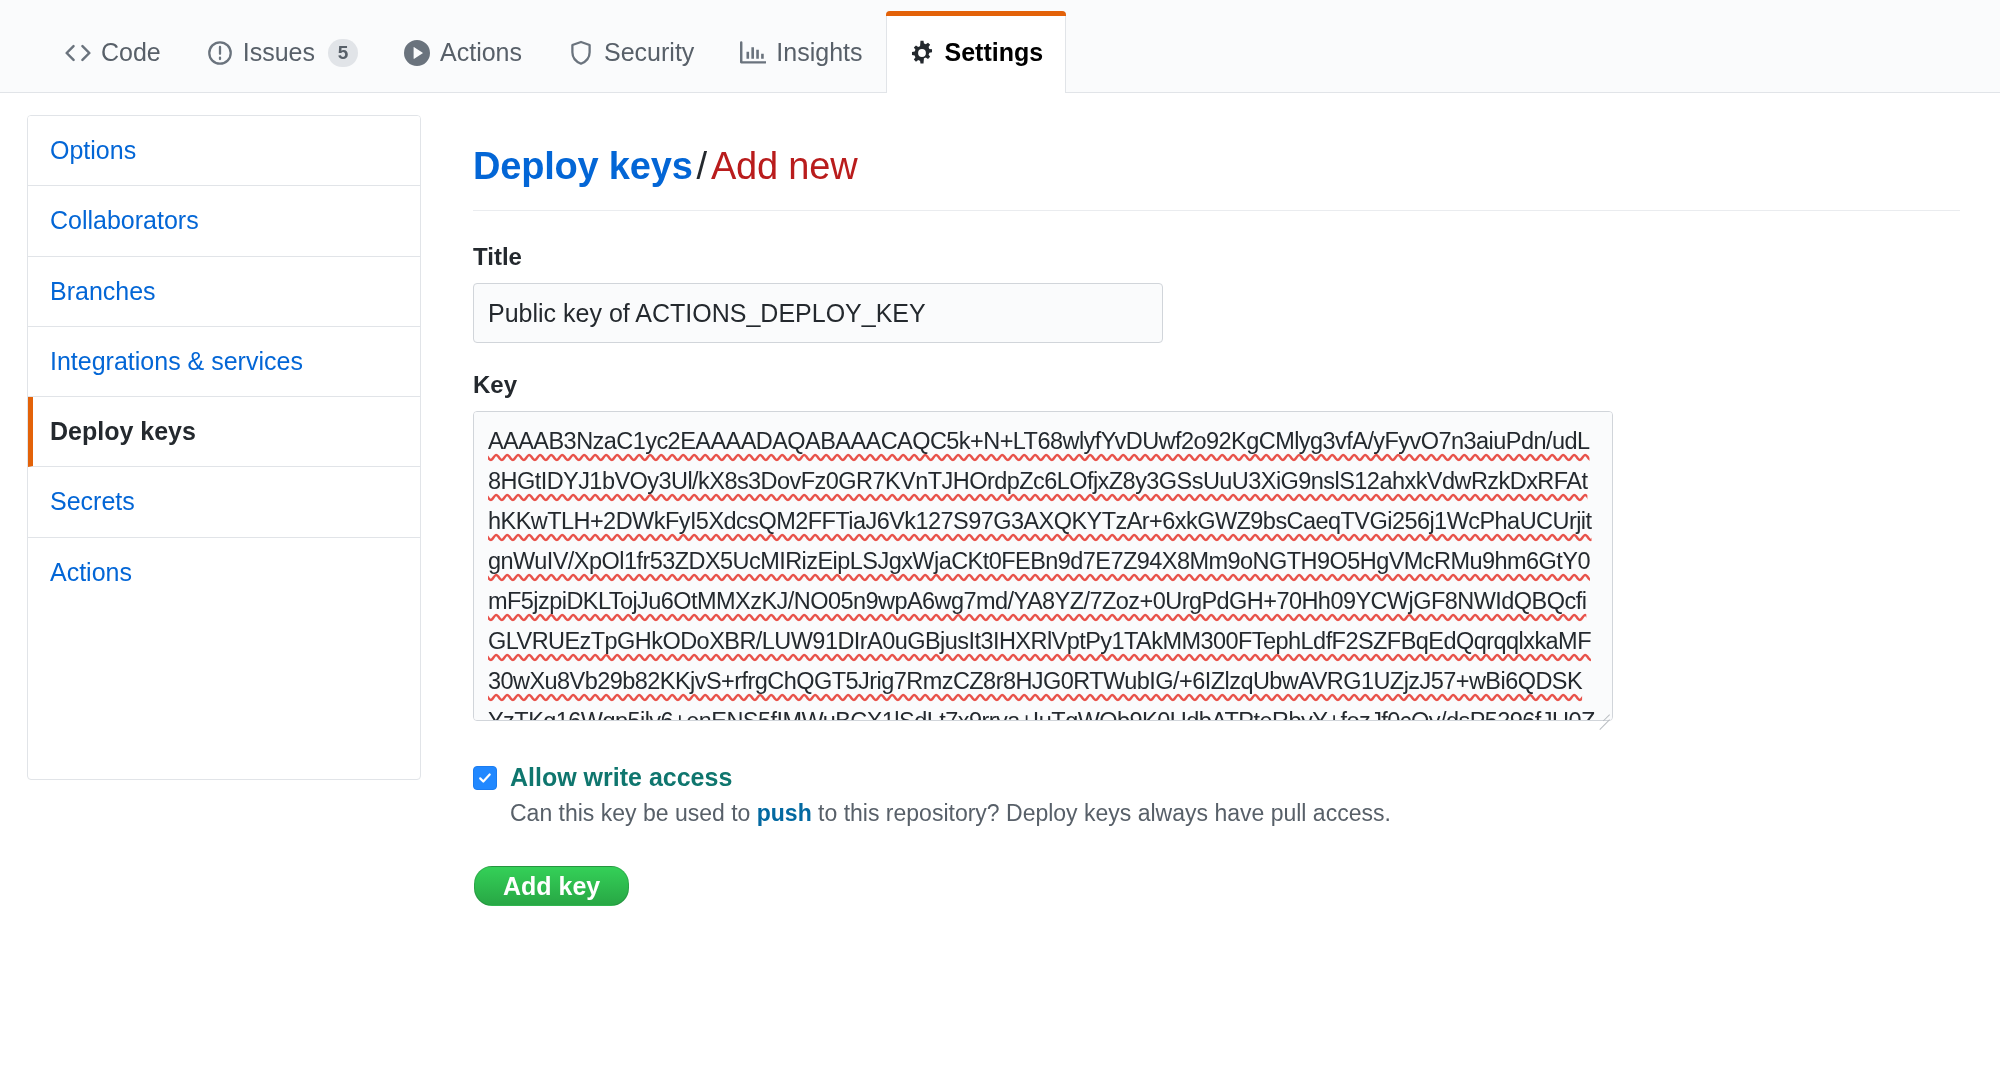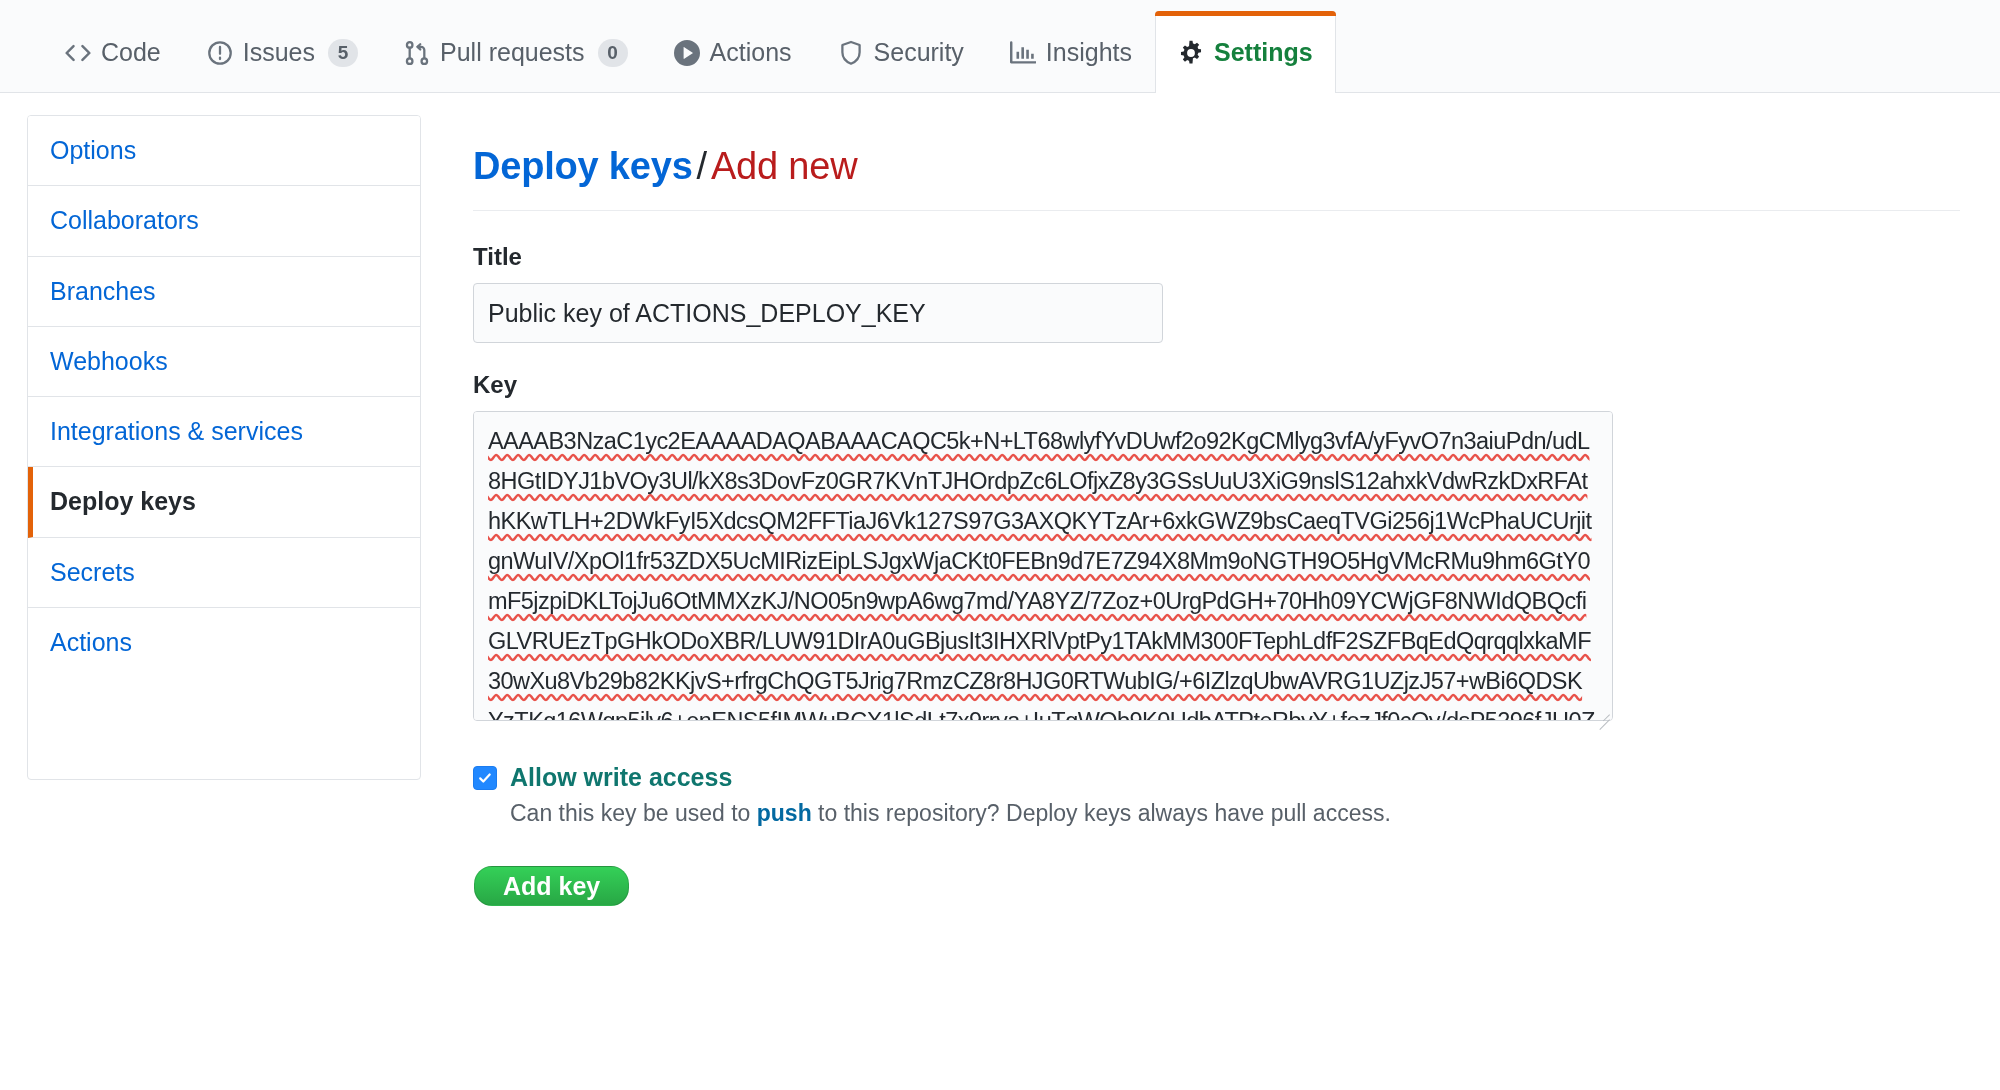--- a/index.html
+++ b/index.html
@@ -42,21 +42,21 @@
   .nav-item .ico {
     display: inline-flex;
     align-items: center;
     justify-content: center;
     color: #6a737d;
   }
   .nav-item.selected {
     background: #ffffff;
     border-color: #e1e4e8;
     border-radius: 4px 4px 0 0;
-    color: #15803d;
+    color: #000000;
     font-weight: 600;
     align-items: center;
   }
   .nav-item.selected .ico { color: #24292e; }
   .nav-item.selected::before {
     content: "";
     position: absolute;
     left: -1px; right: -1px; top: -1px;
     height: 5px;
     background: #f9826c;
@@ -270,33 +270,20 @@
     <span class="ico">
       <svg width="26" height="26" viewBox="0 0 16 16" fill="none" stroke="currentColor" stroke-width="1.4">
           <circle cx="8" cy="8" r="6.6"></circle>
           <path d="M8 4.3v4.2M8 10.8v.9" stroke-linecap="round"></path>
         </svg>
     </span>
     <span>Issues</span>
     <span class="counter">5</span>
   </div>
 
-  <div class="nav-item">
-    <span class="ico">
-      <svg width="26" height="26" viewBox="0 0 16 16" fill="none" stroke="currentColor" stroke-width="1.4">
-          <circle cx="3.5" cy="3" r="1.7"></circle>
-          <circle cx="3.5" cy="13" r="1.7"></circle>
-          <circle cx="12.5" cy="13" r="1.7"></circle>
-          <path d="M3.5 4.8v6.4M12.5 11.2V6.2a2 2 0 00-2-2H8.4" stroke-linecap="round"></path>
-          <path d="M10 2.6L8.3 4.2 10 5.8" stroke-linecap="round" stroke-linejoin="round"></path>
-        </svg>
-    </span>
-    <span>Pull requests</span>
-    <span class="counter">0</span>
-  </div>
 
   <div class="nav-item">
     <span class="ico">
       <svg width="26" height="26" viewBox="0 0 16 16" fill="currentColor">
           <path d="M8 0a8 8 0 100 16A8 8 0 008 0zM6.3 4.4l5.2 3.4a.25.25 0 010 .42L6.3 11.6a.25.25 0 01-.39-.21V4.6c0-.2.22-.32.39-.21z"></path>
         </svg>
     </span>
     <span>Actions</span>
   </div>
 
@@ -329,21 +316,20 @@
   </div>
 
 </nav>
 
 <div class="page">
 
   <aside class="sidebar">
     <a class="side-item"><span>Options</span></a>
     <a class="side-item"><span>Collaborators</span></a>
     <a class="side-item"><span>Branches</span></a>
-    <a class="side-item"><span>Webhooks</span></a>
     <a class="side-item"><span>Integrations &amp; services</span></a>
     <a class="side-item selected"><span>Deploy keys</span></a>
     <a class="side-item"><span>Secrets</span></a>
     <a class="side-item"><span>Actions</span></a>
   </aside>
 
   <section class="main">
 
     <h1 class="breadcrumb">
       <a class="crumb-link">Deploy keys</a><span class="sep">/</span><span class="crumb-current">Add new</span>

